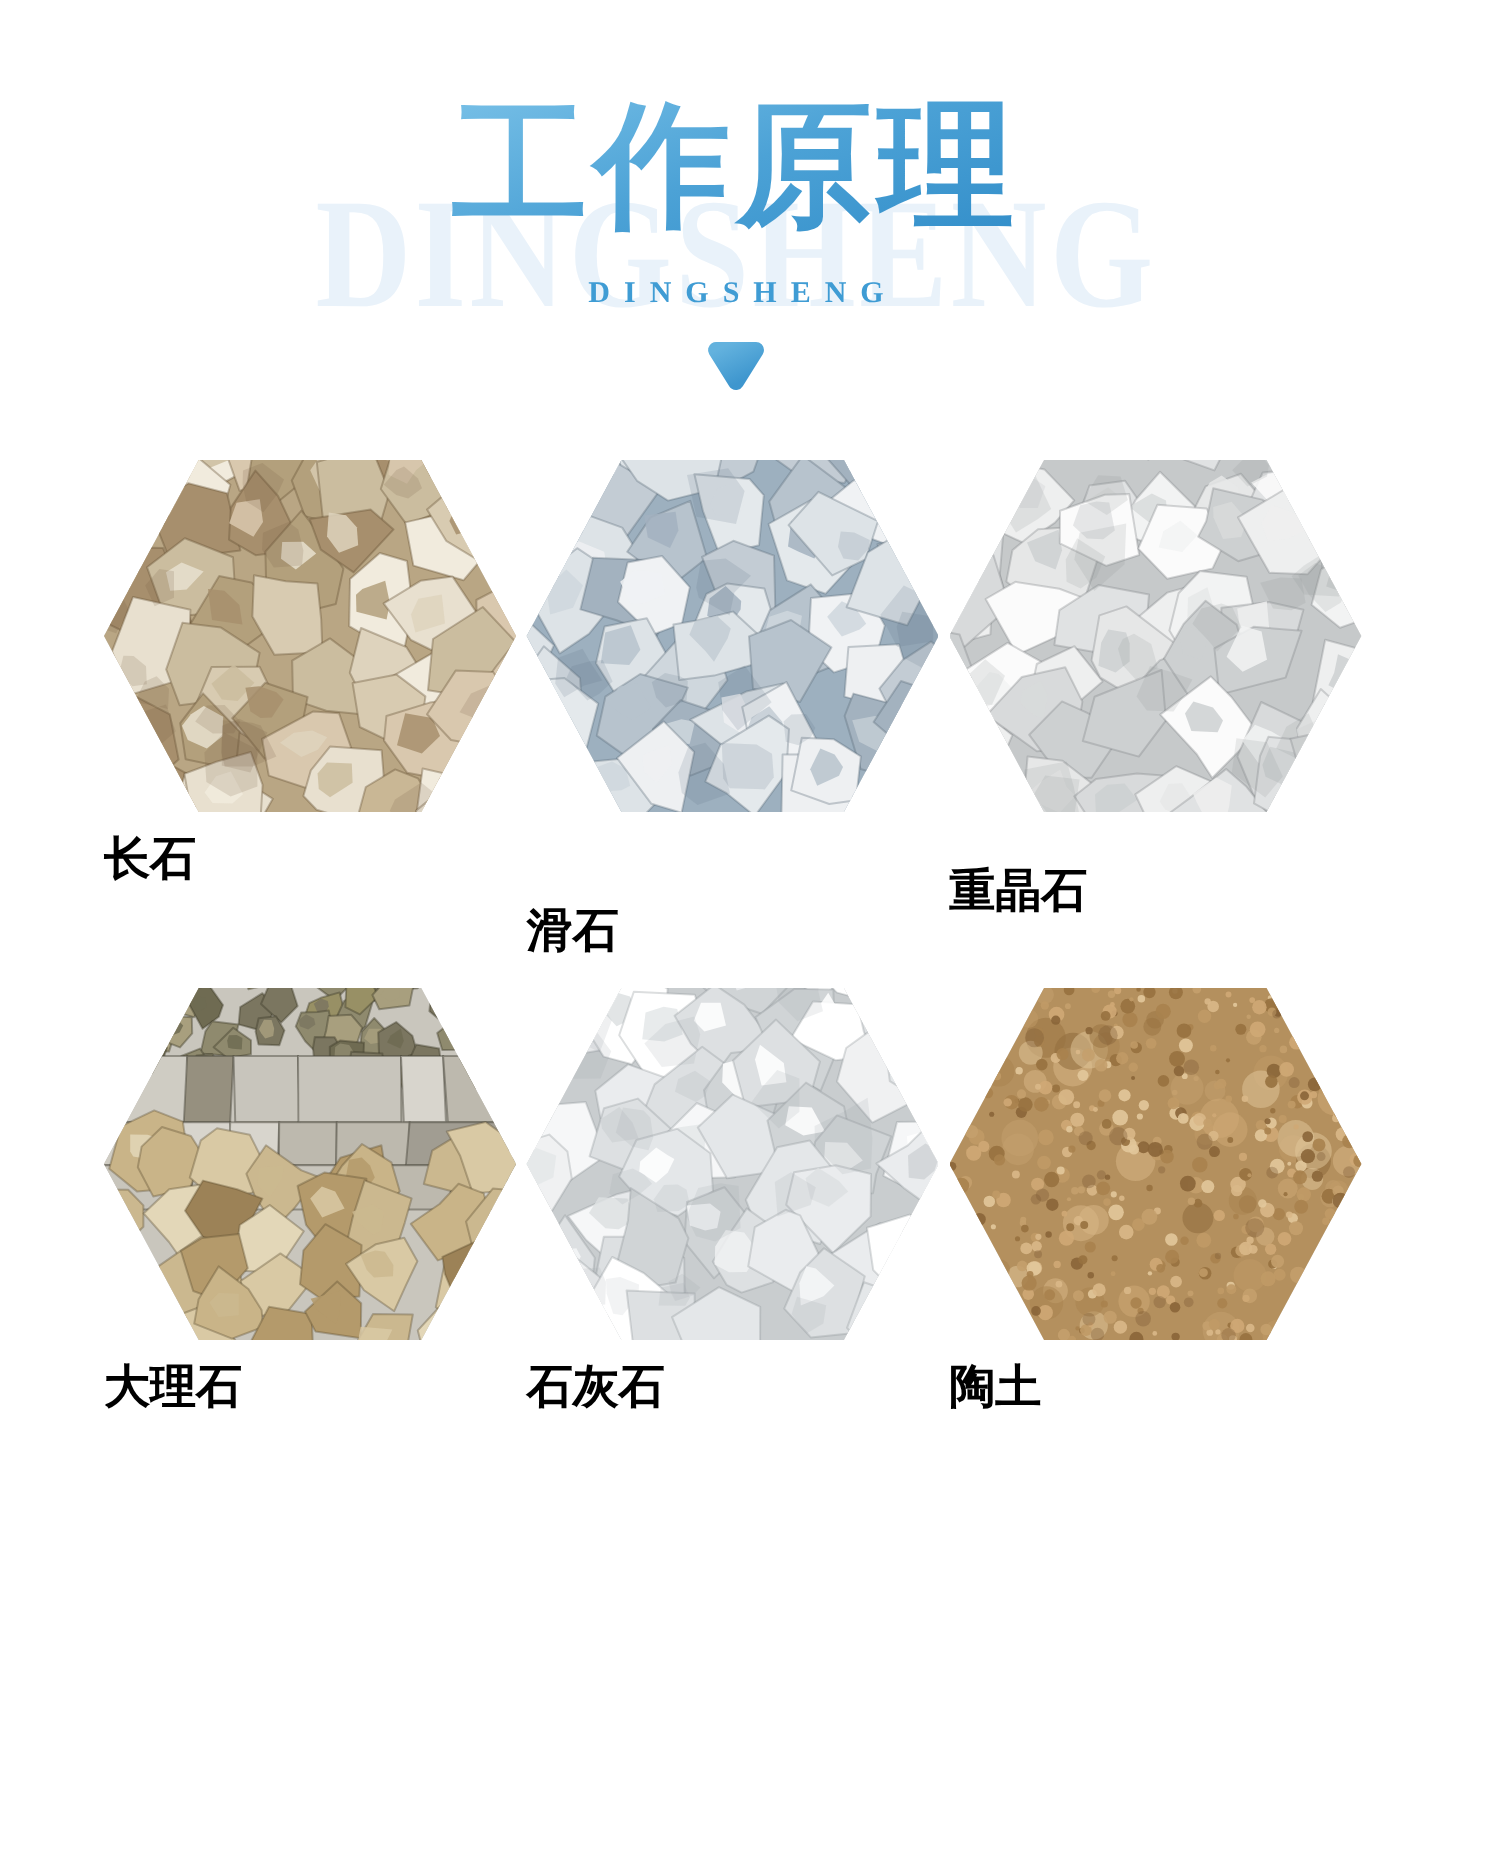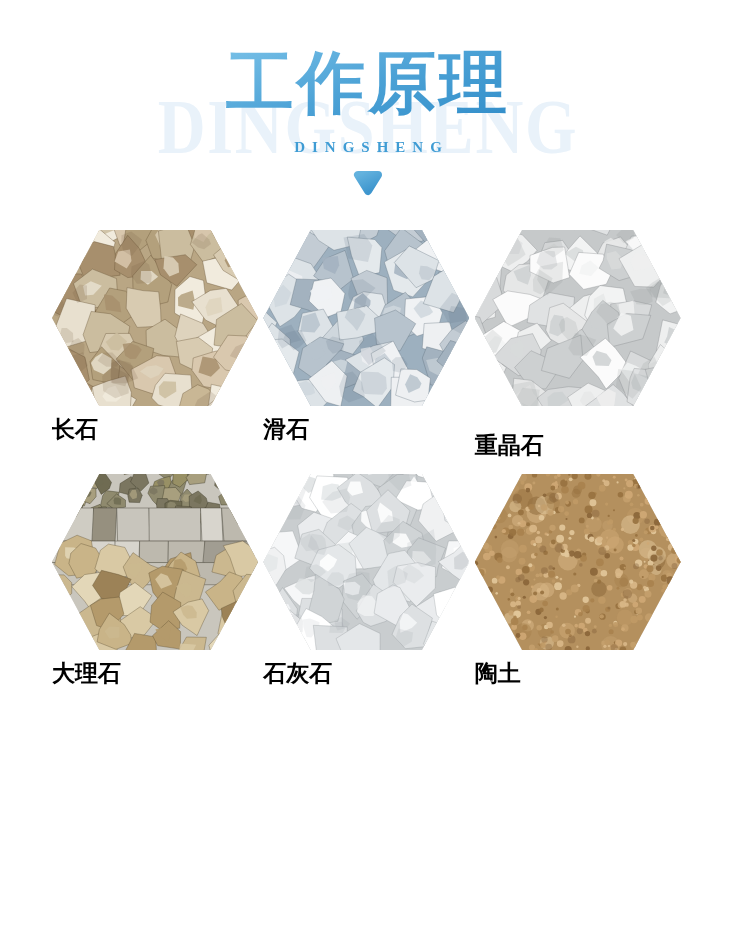--- a/index.html
+++ b/index.html
@@ -175,21 +175,21 @@
             <polygon points="8.2,66.8 12.3,74.8 6.1,86.6 -8.4,81.9 -8.1,65.1" fill="#6d5a3c" opacity="0.16"></polygon>
             <polygon points="177.8,126.1 183.5,116.7 197.5,110.7 200.8,115.3 205.1,123.0 202.8,138.0 192.0,131.8" fill="#6d5a3c" opacity="0.16"></polygon>
             <polygon points="31.0,122.2 35.9,135.6 26.2,144.1 15.1,150.9 9.3,136.2 5.6,126.8 20.6,125.5" fill="#6d5a3c" opacity="0.16"></polygon>
             <polygon points="142.9,175.4 145.5,169.8 158.6,161.2 165.1,166.5 164.3,177.5 161.5,186.4 148.6,183.6" fill="#6d5a3c" opacity="0.16"></polygon>
             <polygon points="59.0,132.9 67.7,129.4 81.7,136.3 73.2,156.2 58.9,152.8" fill="#6d5a3c" opacity="0.16"></polygon>
             <polygon points="150.0,3.2 157.0,9.3 159.0,14.1 152.1,19.3 146.1,17.5 139.9,12.4 146.2,5.0" fill="#6d5a3c" opacity="0.16"></polygon>
           </svg>
         </div>
         <figcaption class="caption">长石</figcaption>
       </figure>
-      <figure class="card" style="margin: 0px;">
+      <figure class="card" style="margin: 0px; gap: 36px;">
         <div class="hex">
           <svg width="206" height="176" viewBox="0 0 206 176">
             <rect x="0" y="0" width="206" height="176" fill="#9db0bf"></rect>
             <polygon points="-3.4,-36.7 12.1,-19.7 11.8,-3.3 -5.5,9.0 -25.0,-2.0 -15.6,-32.7" fill="#b7c3cd" stroke="rgba(80,96,110,0.3)" stroke-width="1" stroke-linejoin="round"></polygon>
             <polygon points="10.6,-10.3 3.6,-45.2 28.6,-48.7 53.5,-30.5 39.2,-14.4" fill="#f0f2f4" stroke="rgba(80,96,110,0.3)" stroke-width="1" stroke-linejoin="round"></polygon>
             <polygon points="70.8,-32.7 66.6,-10.5 56.6,9.2 34.8,6.8 26.0,-12.2 35.4,-25.6 43.2,-37.9" fill="#eef0f2" stroke="rgba(80,96,110,0.3)" stroke-width="1" stroke-linejoin="round"></polygon>
             <polygon points="46.9,-9.3 39.4,-15.2 33.1,-24.2 46.0,-31.5 51.4,-25.5 52.3,-14.6" fill="#dde3e7" opacity="0.85"></polygon>
             <polygon points="46.4,-31.0 65.3,-34.9 81.9,-24.2 79.2,-4.2 64.4,8.2 47.2,4.1 45.9,-11.0" fill="#dde3e7" stroke="rgba(80,96,110,0.3)" stroke-width="1" stroke-linejoin="round"></polygon>
             <polygon points="120.9,-14.4 113.7,5.8 102.1,12.1 79.8,3.9 84.3,-17.9 105.2,-28.6" fill="#c3ccd4" stroke="rgba(80,96,110,0.3)" stroke-width="1" stroke-linejoin="round"></polygon>
             <polygon points="171.7,-9.0 159.2,11.5 138.1,9.1 119.1,-4.5 138.4,-29.3" fill="#c3ccd4" stroke="rgba(80,96,110,0.3)" stroke-width="1" stroke-linejoin="round"></polygon>

